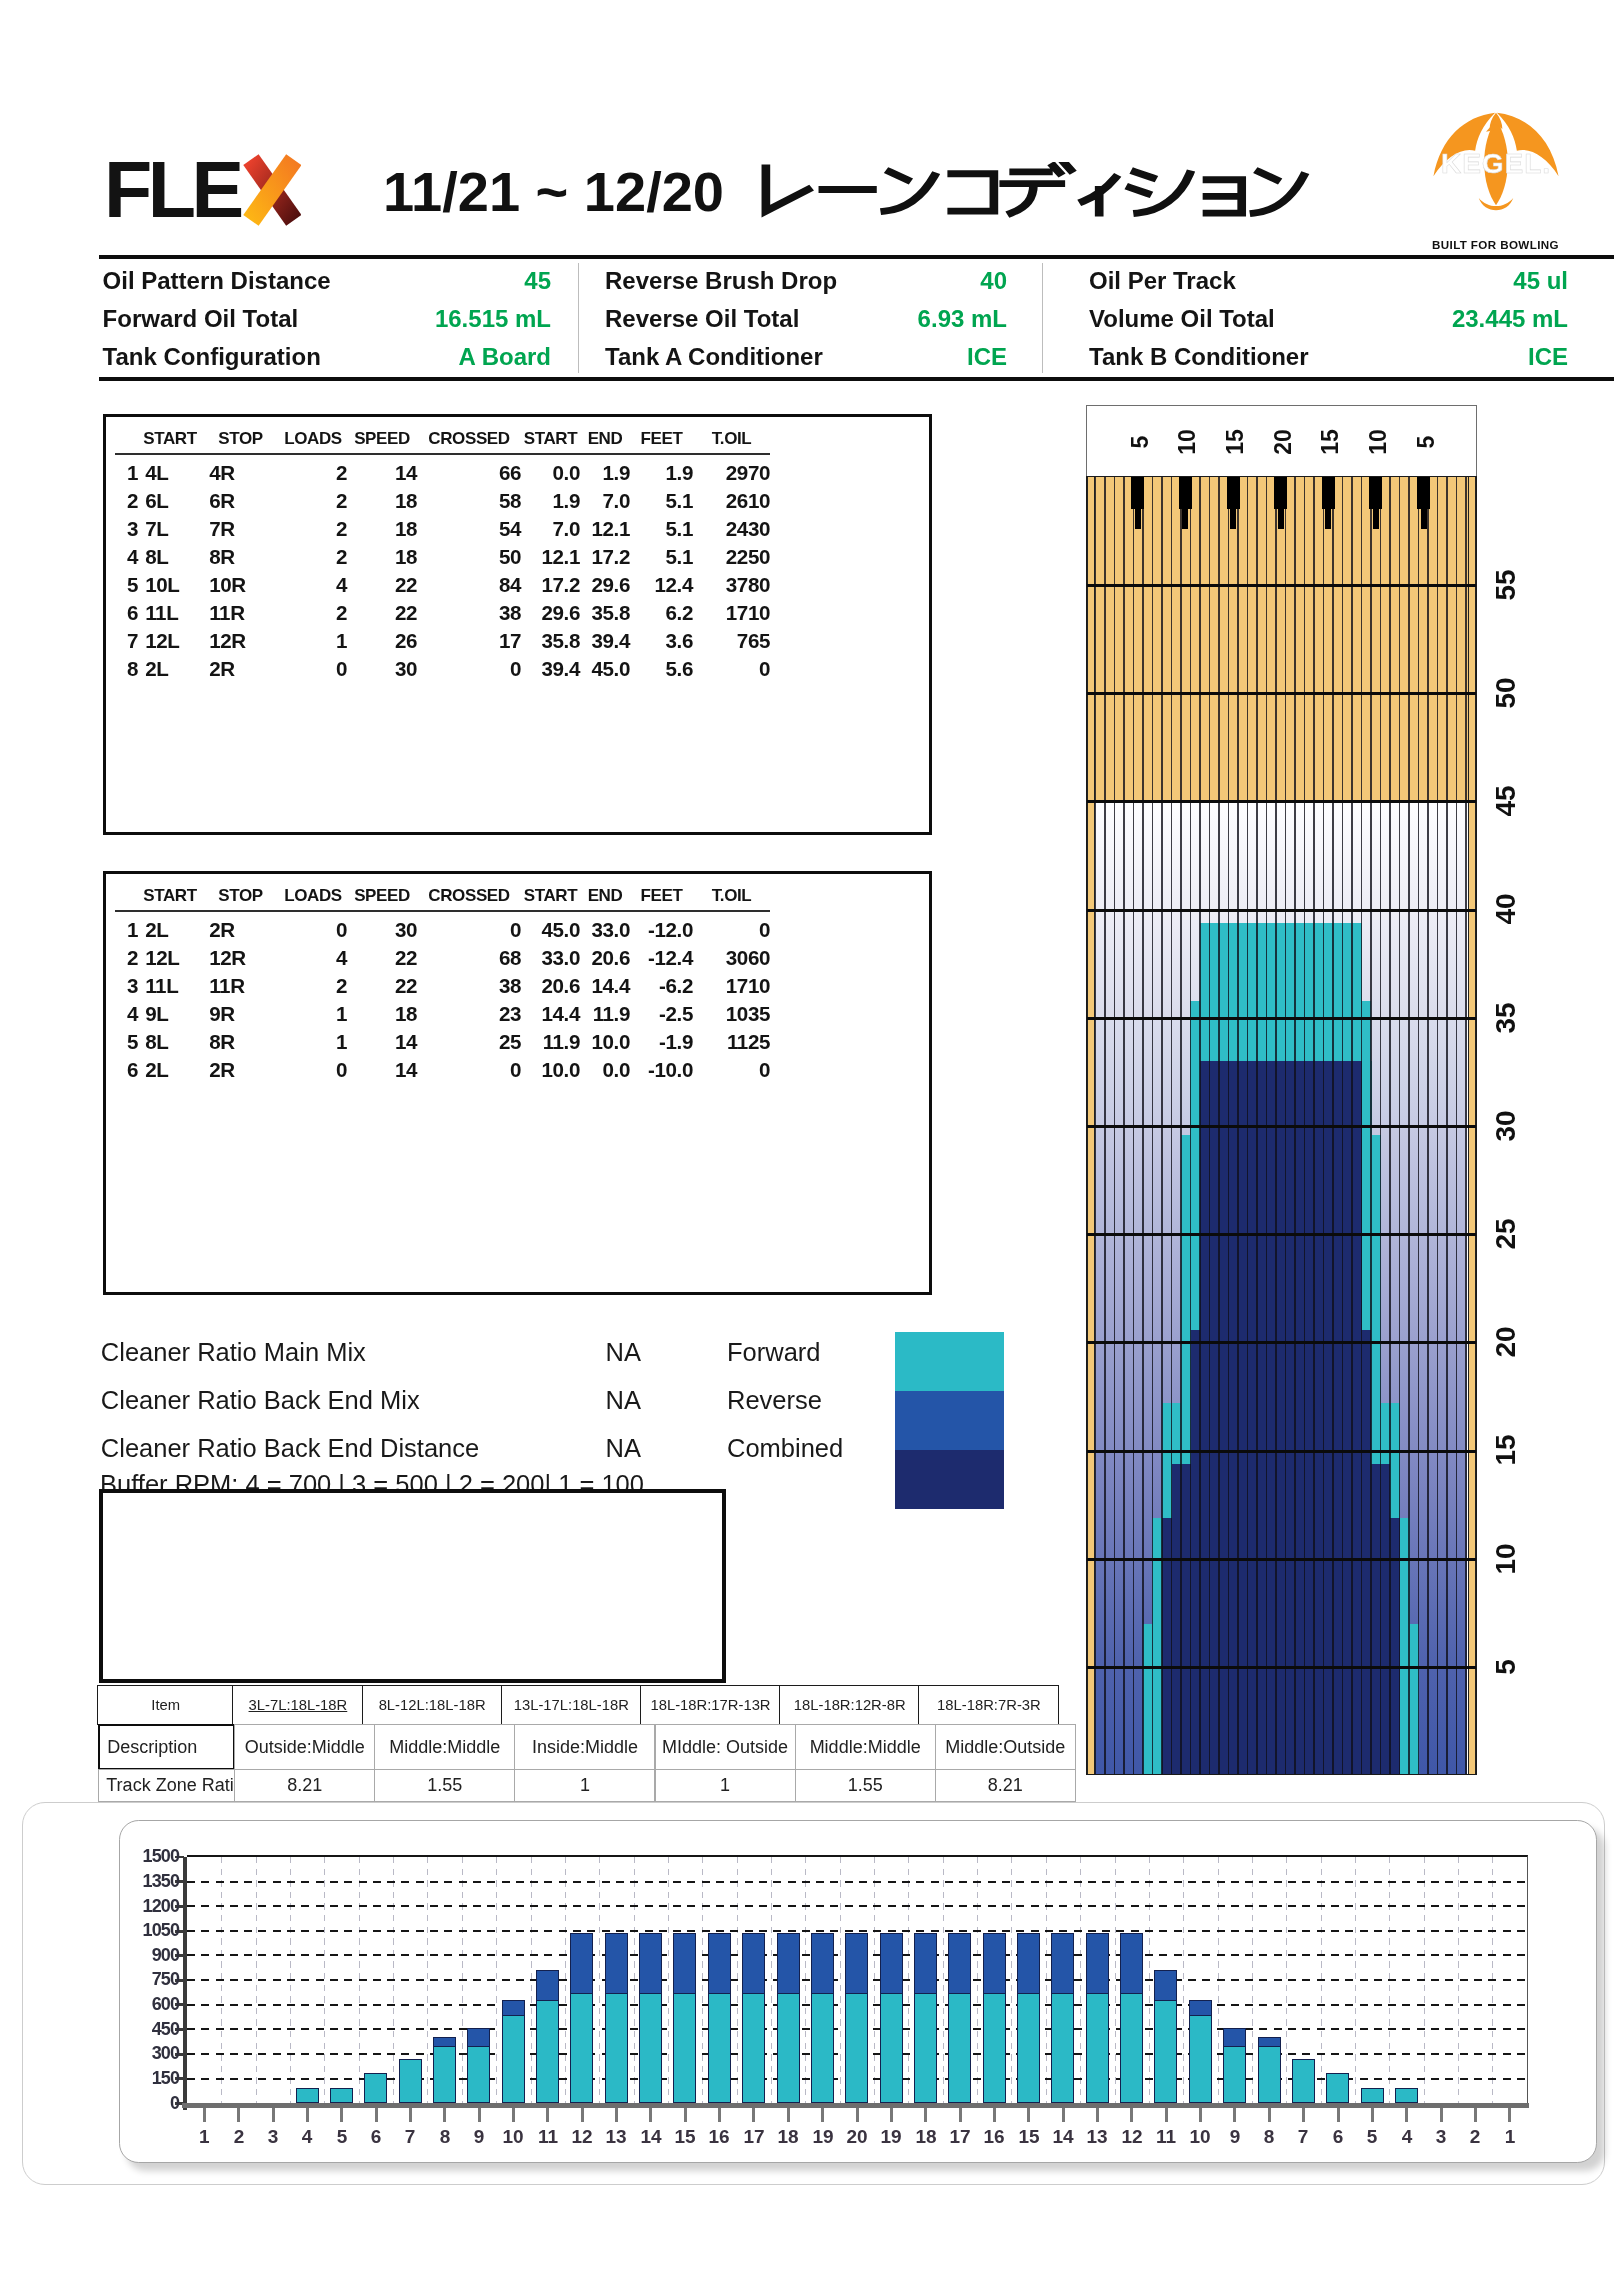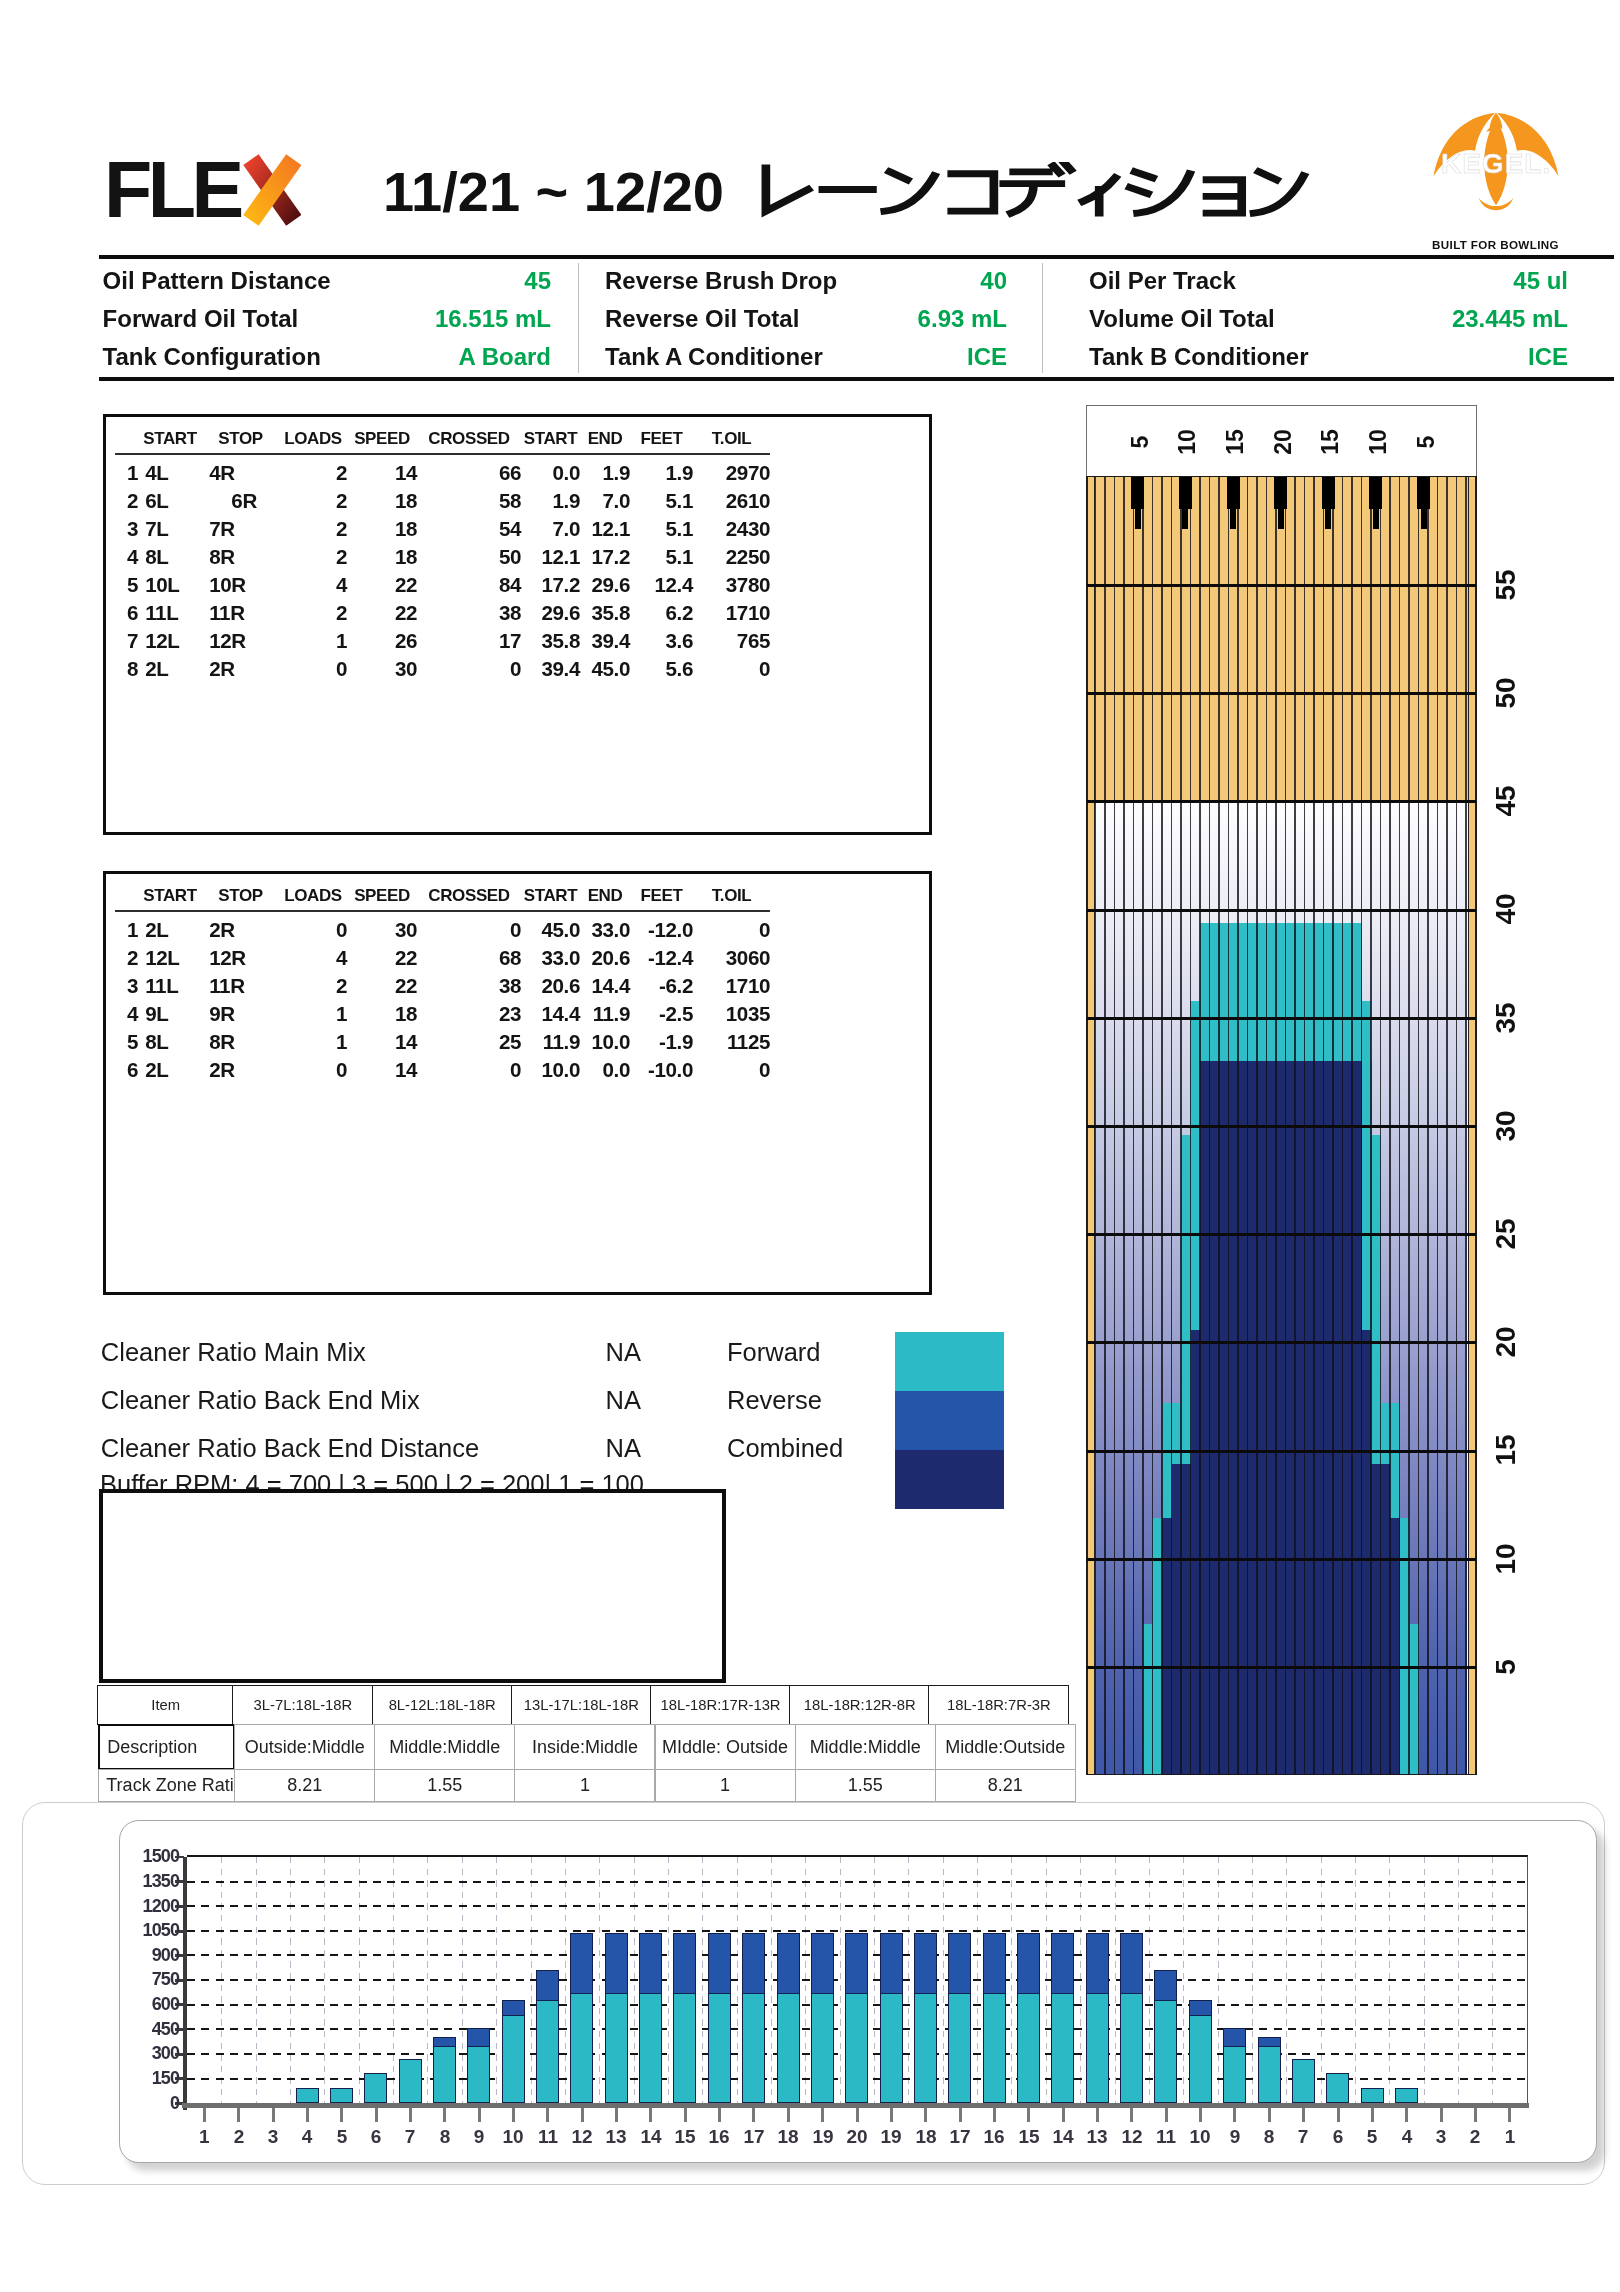--- a/index.html
+++ b/index.html
@@ -194,21 +194,21 @@
           <div class="pc r" style="width: 70px;">14</div>
           <div class="pc r" style="width: 104px;">66</div>
           <div class="pc r" style="width: 59px;">0.0</div>
           <div class="pc r" style="width: 50px;">1.9</div>
           <div class="pc r" style="width: 63px;">1.9</div>
           <div class="pc r" style="width: 77px;">2970</div>
         </div>
         <div class="prow">
           <div class="pc r" style="width: 23px;">2</div>
           <div class="pc l" style="width: 64px;">6L</div>
-          <div class="pc l" style="width: 77px; text-align: center;">6R</div>
+          <div class="pc l" style="width: 77px;">6R</div>
           <div class="pc r" style="width: 68px;">2</div>
           <div class="pc r" style="width: 70px;">18</div>
           <div class="pc r" style="width: 104px;">58</div>
           <div class="pc r" style="width: 59px;">1.9</div>
           <div class="pc r" style="width: 50px;">7.0</div>
           <div class="pc r" style="width: 63px;">5.1</div>
           <div class="pc r" style="width: 77px;">2610</div>
         </div>
         <div class="prow">
           <div class="pc r" style="width: 23px;">3</div>
@@ -397,21 +397,21 @@
       <div class="legsw" style="top: 0px; background: rgb(43, 186, 198);"></div>
       <div class="legsw" style="top: 59px; background: rgb(36, 85, 168);"></div>
       <div class="legsw" style="top: 118px; background: rgb(29, 43, 110);"></div>
     </div>
 
   <div id="notes-box"></div>
 
   <div id="track">
       <div class="trow thead">
         <div class="tc th" style="width: 137px;">Item</div>
-        <div class="tc th" style="width: 141px;">3L-7L:18L-18R</div>
+        <div class="tc th" style="width: 131px; text-decoration: underline;">3L-7L:18L-18R</div>
         <div class="tc th" style="width: 141px;">8L-12L:18L-18R</div>
         <div class="tc th" style="width: 141px;">13L-17L:18L-18R</div>
         <div class="tc th" style="width: 141px;">18L-18R:17R-13R</div>
         <div class="tc th" style="width: 141px;">18L-18R:12R-8R</div>
         <div class="tc th" style="width: 141px;">18L-18R:7R-3R</div>
       </div>
       <div class="trow" style="height: 45px;">
         <div class="tc tlabel tdesc" style="width: 137px;">Description</div>
         <div class="tc" style="width: 141px;">Outside:Middle</div>
         <div class="tc" style="width: 141px;">Middle:Middle</div>

